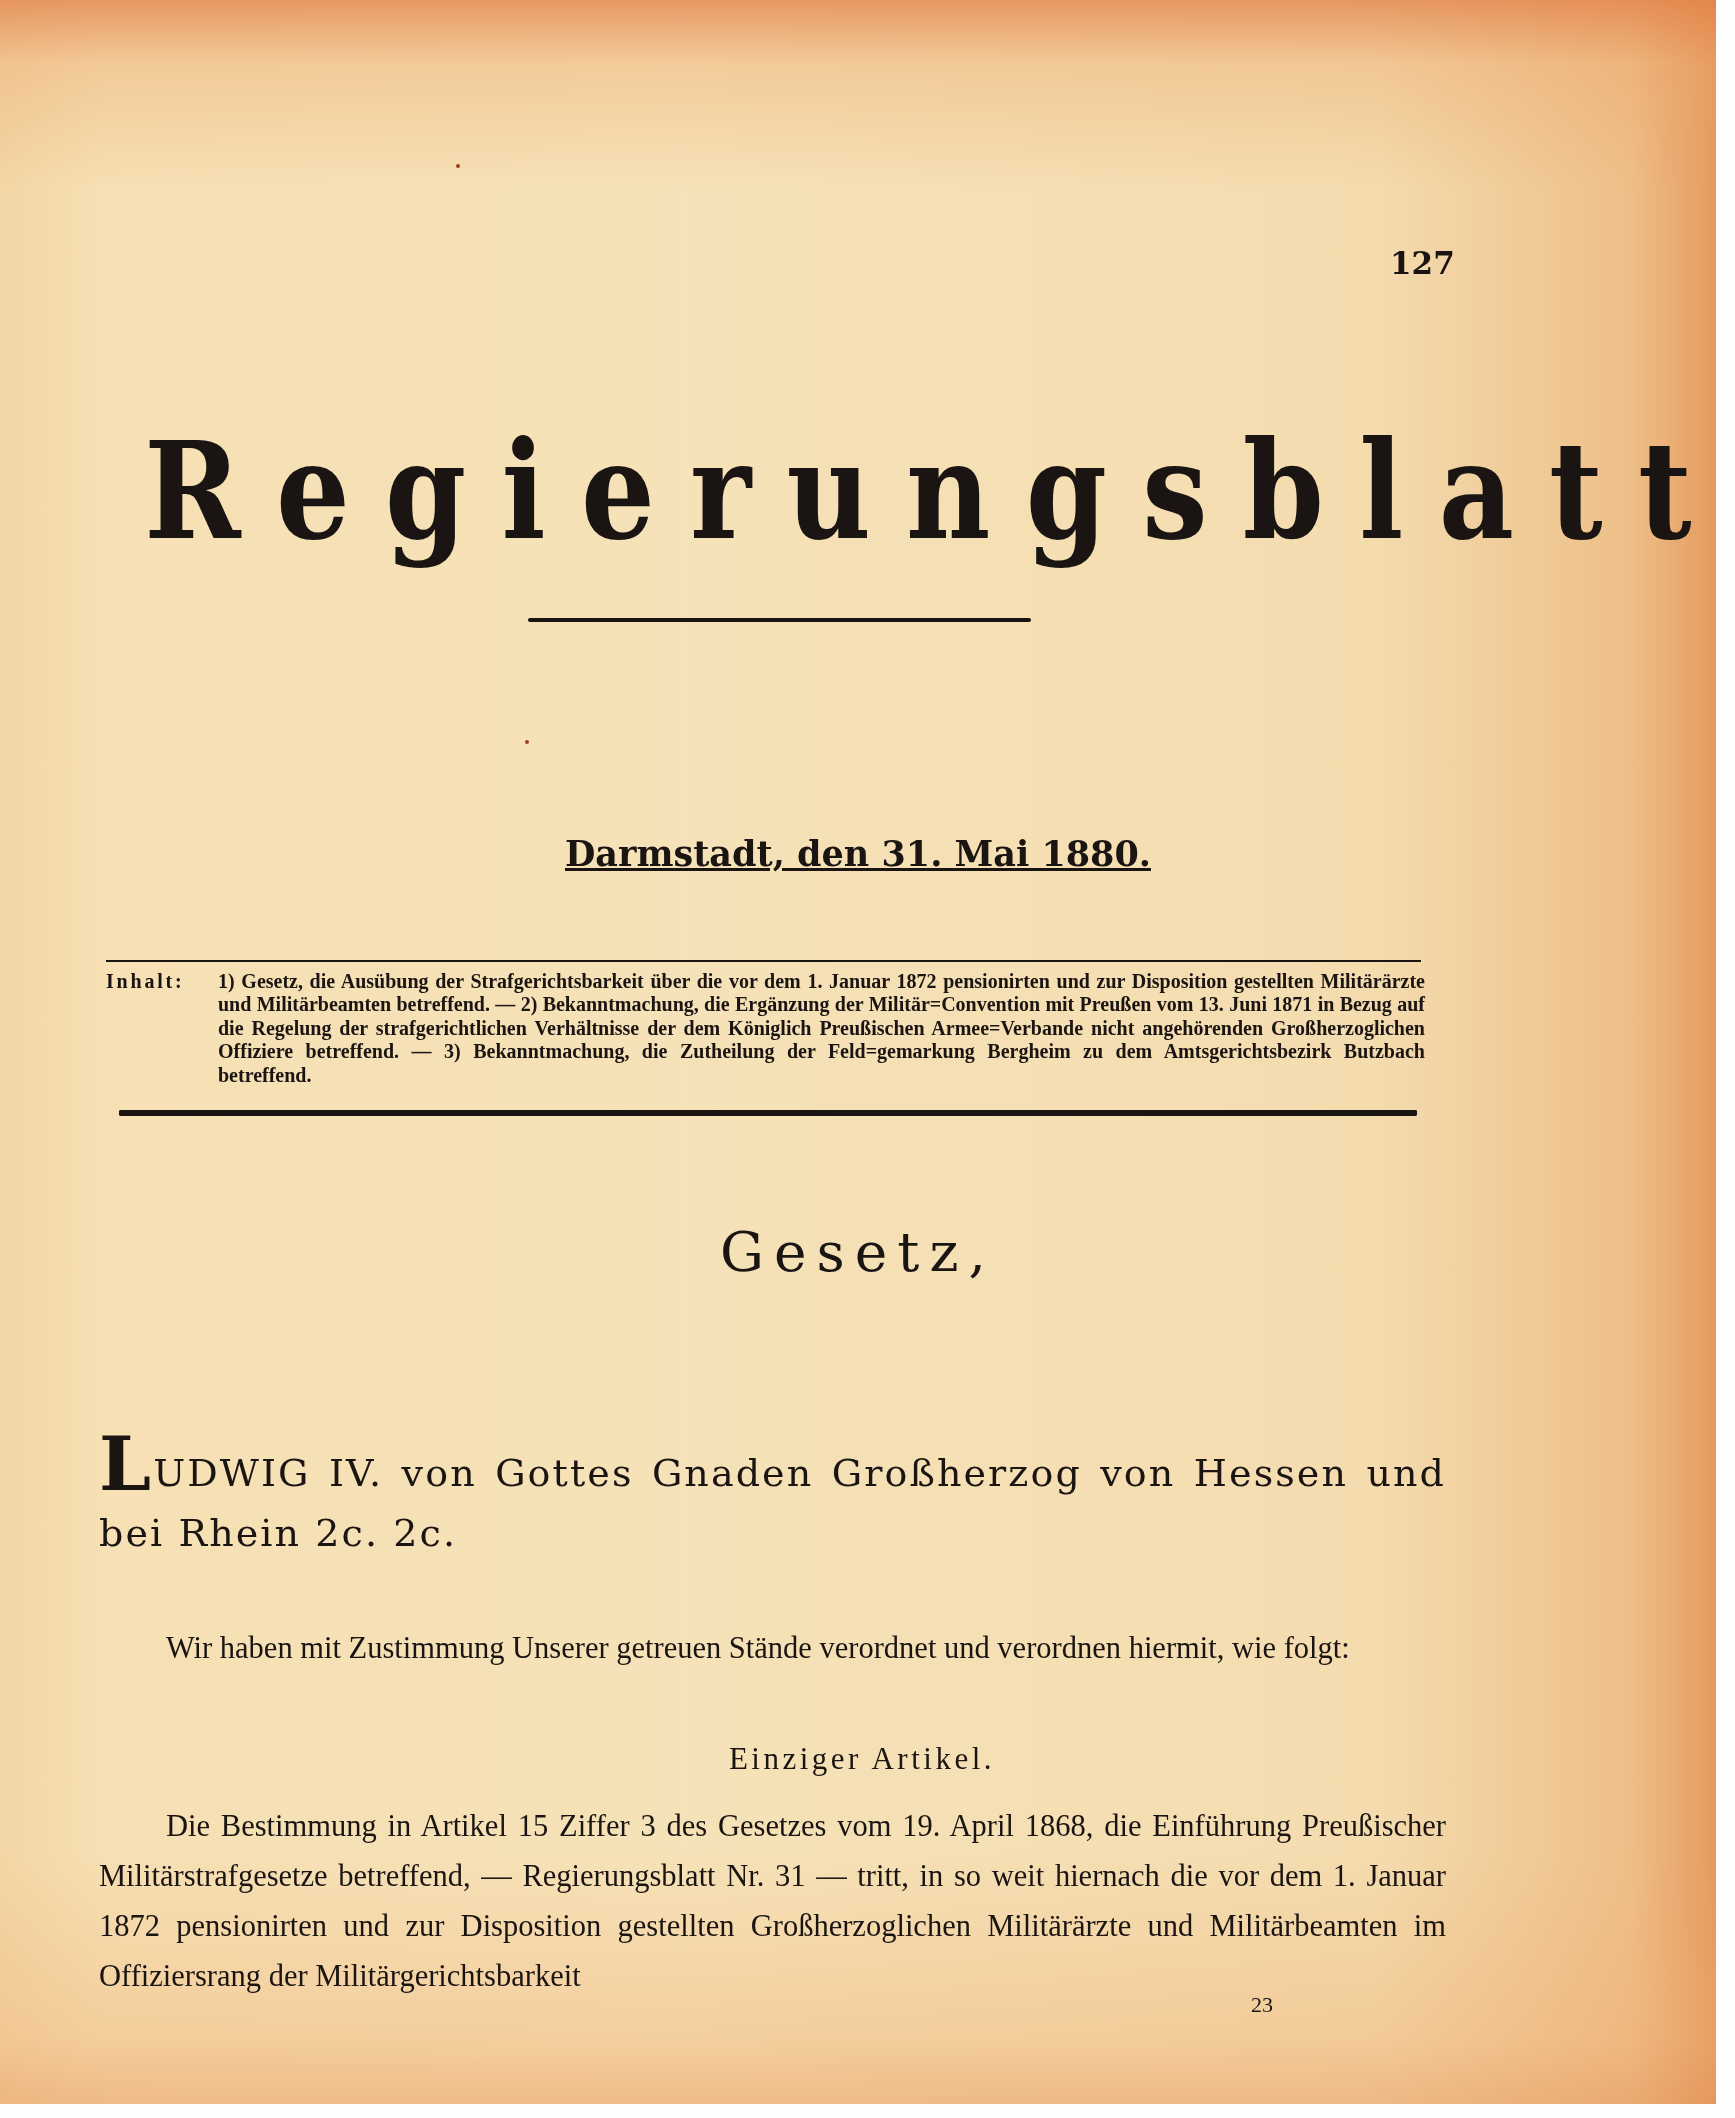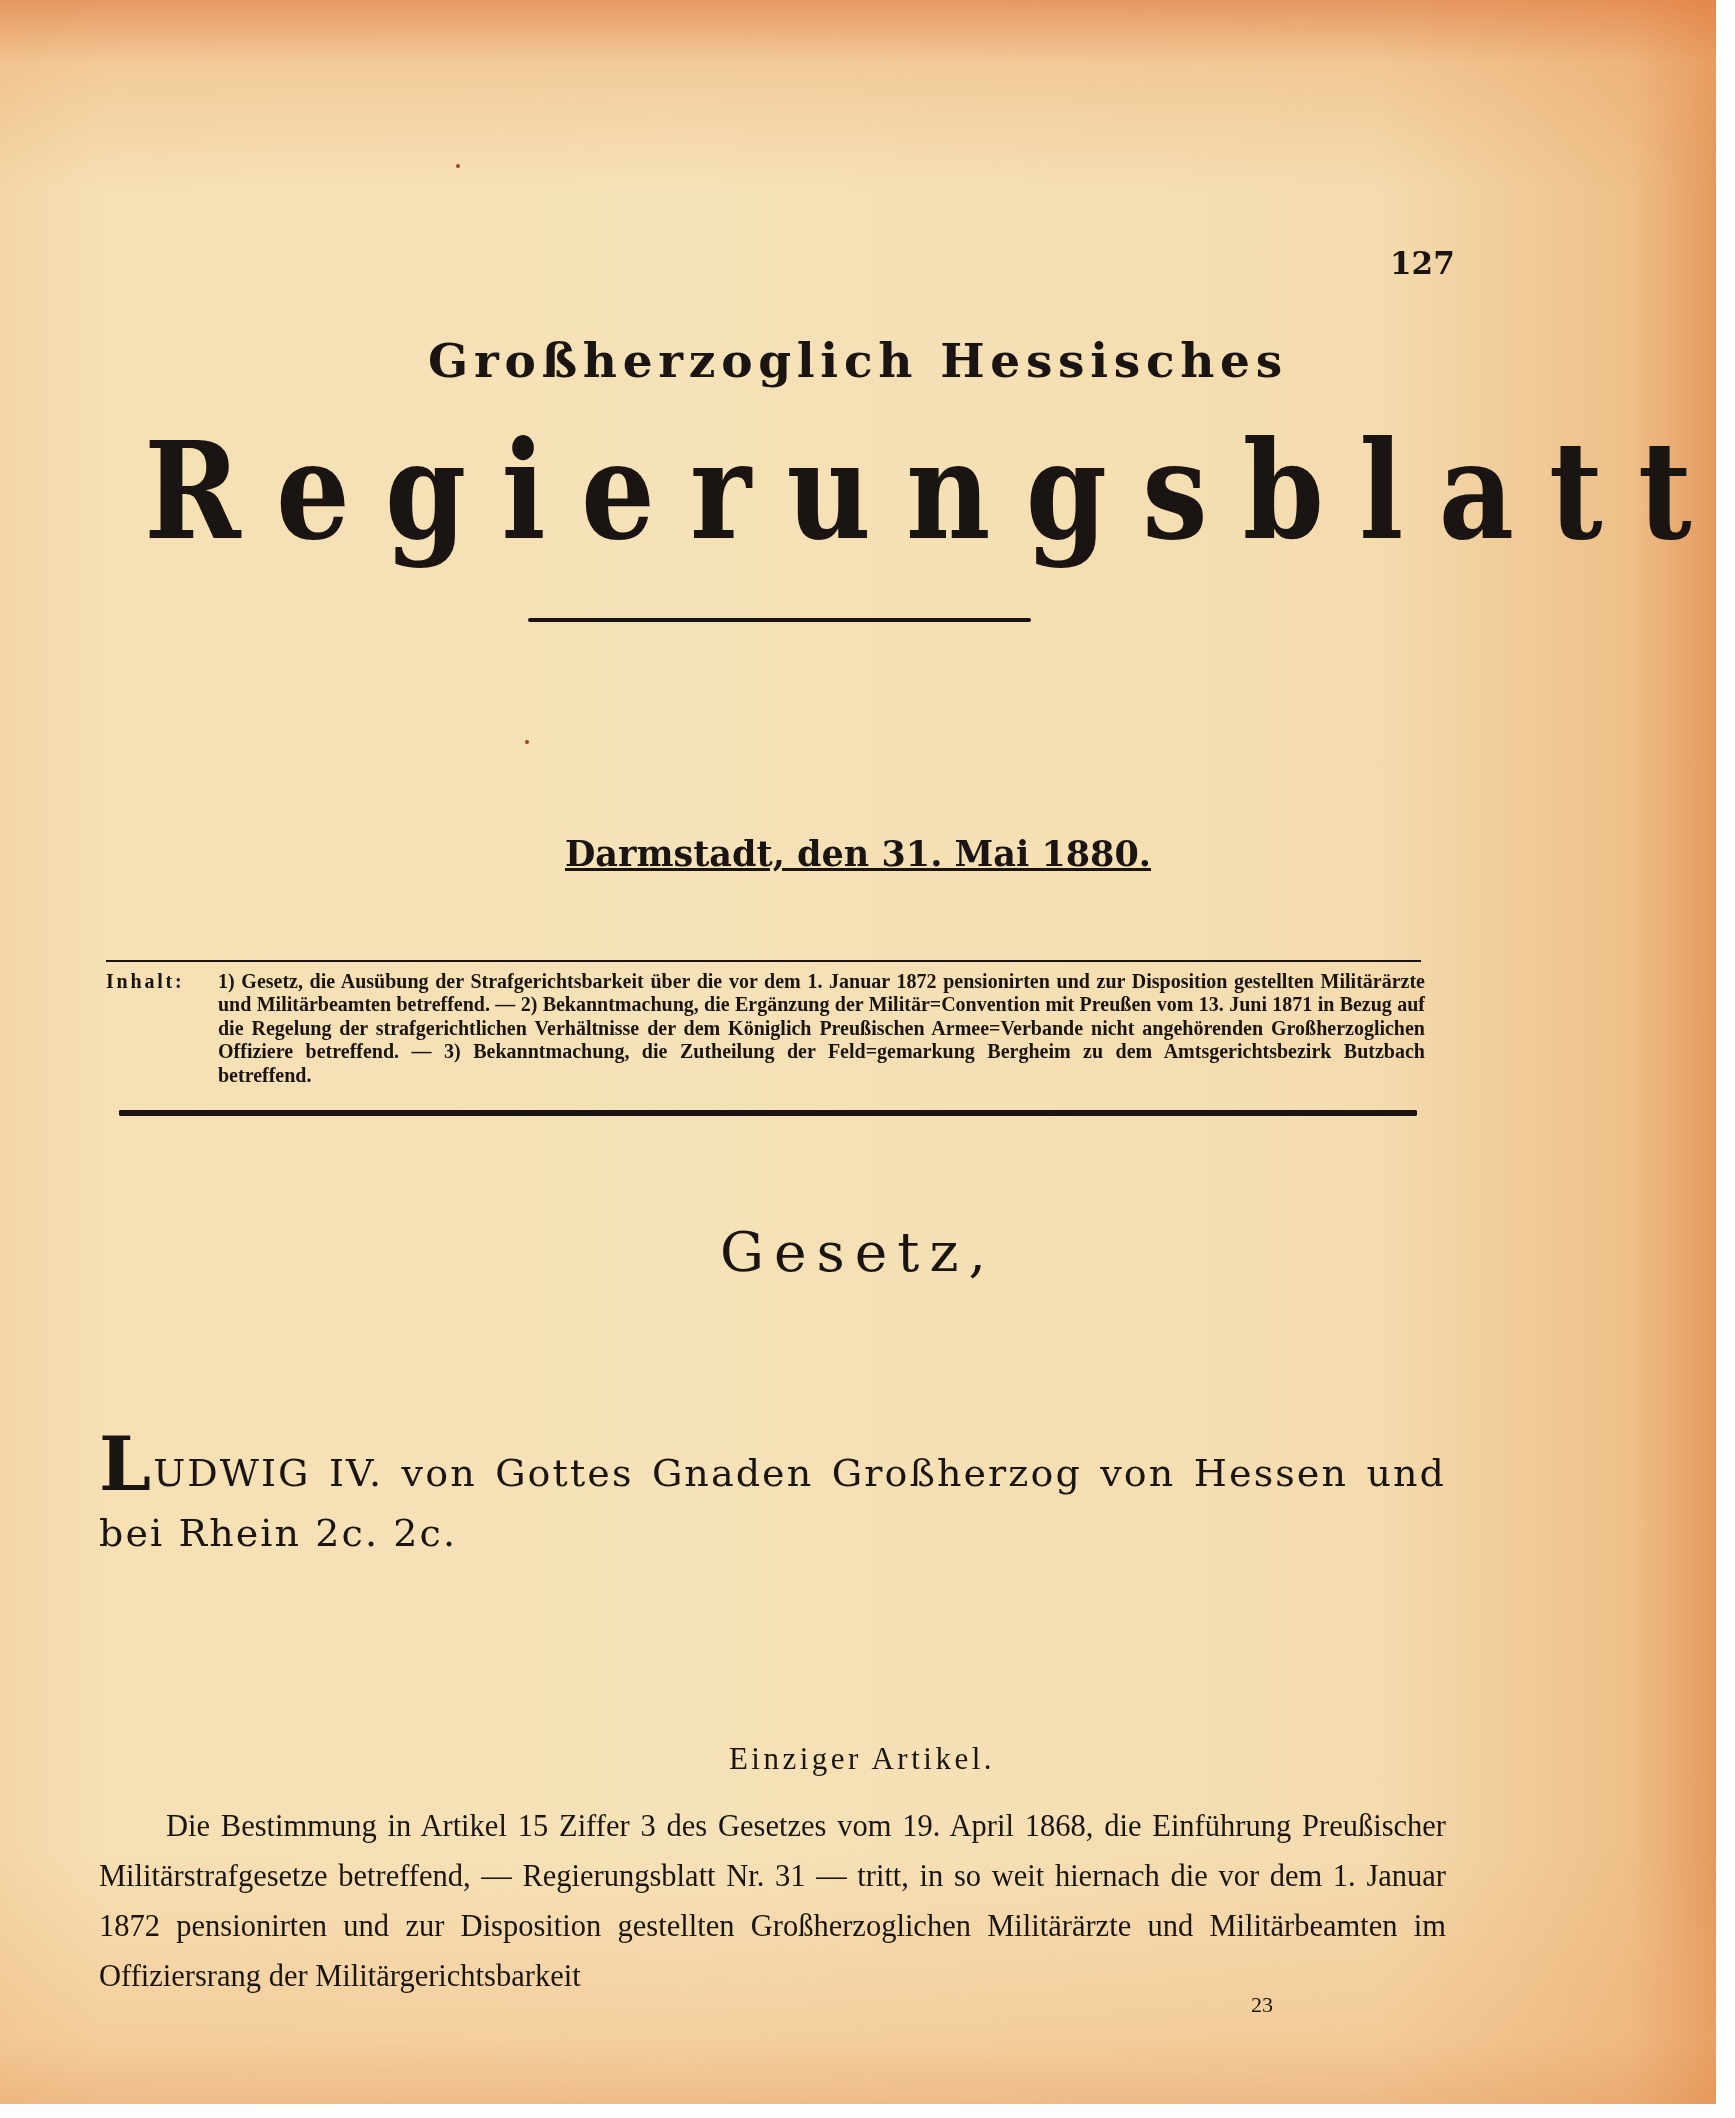--- a/index.html
+++ b/index.html
@@ -58,40 +58,40 @@
   .signature-mark { left: 1251px; top: 1992px; font-size: 22px; font-family: "Liberation Serif", serif; }
   .speck { position: absolute; width: 4.3px; height: 4.3px; border-radius: 50%; background: #a33a22; }
 </style>
 </head>
 <body>
 
 <div class="page">
 
   <div class="abs page-number">127</div>
 
-  <div class="abs center kicker">Großherzoglich Hessisches</div>
   <div class="abs center masthead">Regierungsblatt.</div>
   <div class="abs rule-short"></div>
 
 
   <div class="abs center dateline">Darmstadt, den 31. Mai 1880.</div>
 
   <div class="abs rule-contents-top"></div>
   <div class="abs contents">
     <span class="label">Inhalt:</span>
     <div class="body">1) Gesetz, die Ausübung der Strafgerichtsbarkeit über die vor dem 1. Januar 1872 pensionirten und zur Disposition gestellten Militärärzte und Militärbeamten betreffend. — 2) Bekanntmachung, die Ergänzung der Militär=Convention mit Preußen vom 13. Juni 1871 in Bezug auf die Regelung der strafgerichtlichen Verhältnisse der dem Königlich Preußischen Armee=Verbande nicht angehörenden Großherzoglichen Offiziere betreffend. — 3) Bekanntmachung, die Zutheilung der Feld=gemarkung Bergheim zu dem Amtsgerichtsbezirk Butzbach betreffend.</div>
   </div>
   <div class="abs rule-contents-bottom"></div>
 
   <div class="abs center law-title">Gesetz,</div>
 
   <div class="abs preamble">
     <span class="dropcap">L</span><span>UDWIG IV. von Gottes Gnaden Großherzog von Hessen und bei Rhein 2c. 2c.</span>
   </div>
 
+  <div class="abs para enact">Wir haben mit Zustimmung Unserer getreuen Stände verordnet und verordnen hiermit, wie folgt:</div>
 
   <div class="abs center article-heading">Einziger Artikel.</div>
 
   <div class="abs para article-body">Die Bestimmung in Artikel 15 Ziffer 3 des Gesetzes vom 19. April 1868, die Einführung Preußischer Militärstrafgesetze betreffend, — Regierungsblatt Nr. 31 — tritt, in so weit hiernach die vor dem 1. Januar 1872 pensionirten und zur Disposition gestellten Großherzoglichen Militärärzte und Militärbeamten im Offiziersrang der Militärgerichtsbarkeit</div>
 
   <div class="abs signature-mark">23</div>
 
   <span class="speck" style="left:456px; top:164px;"></span>
   <span class="speck" style="left:525px; top:740px;"></span>
 </div>

